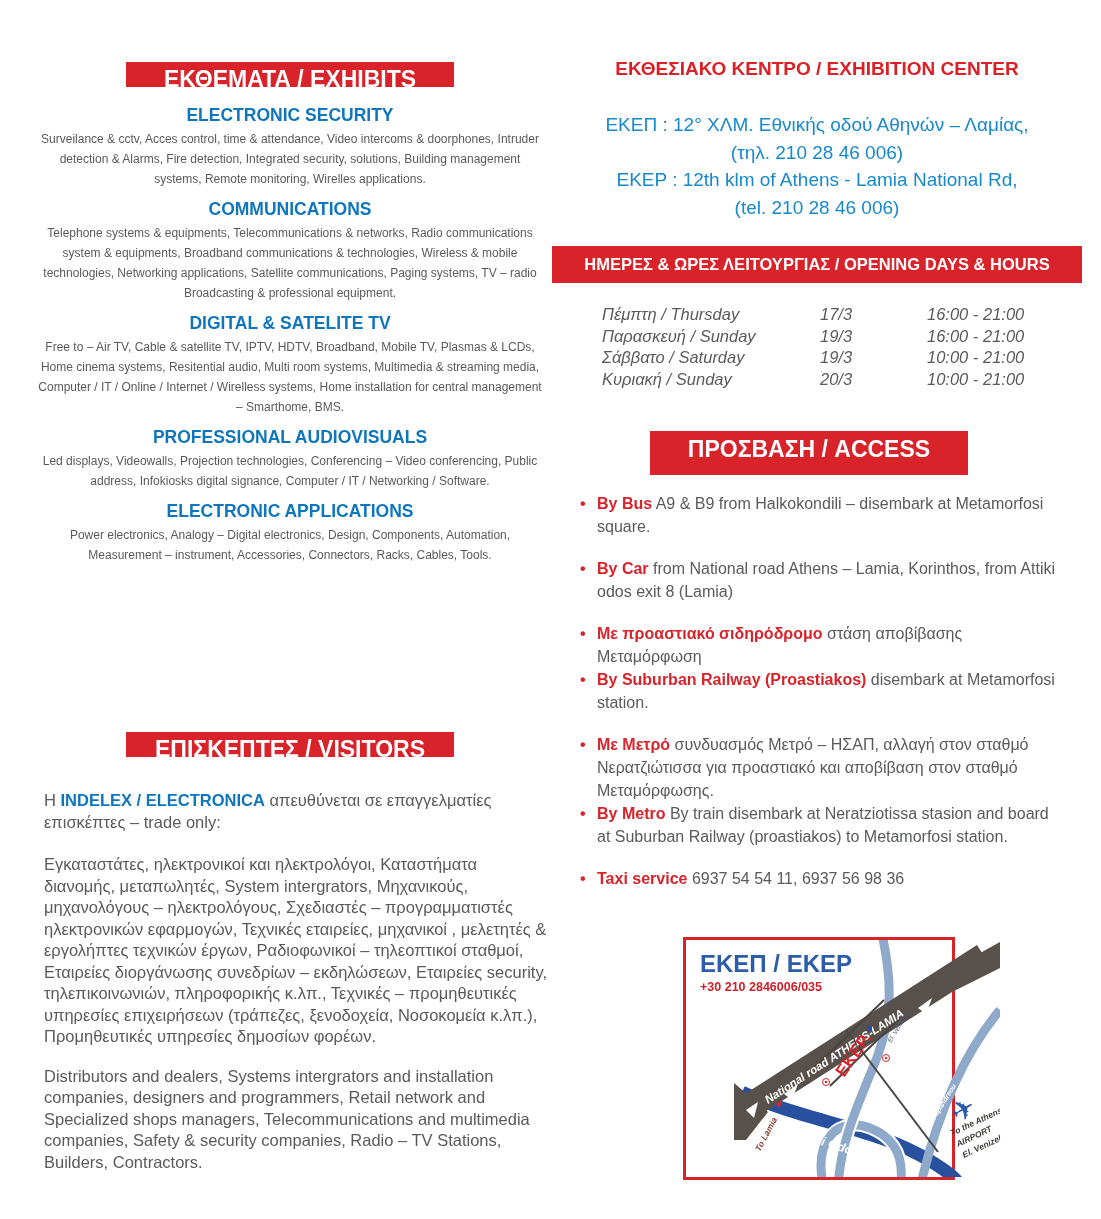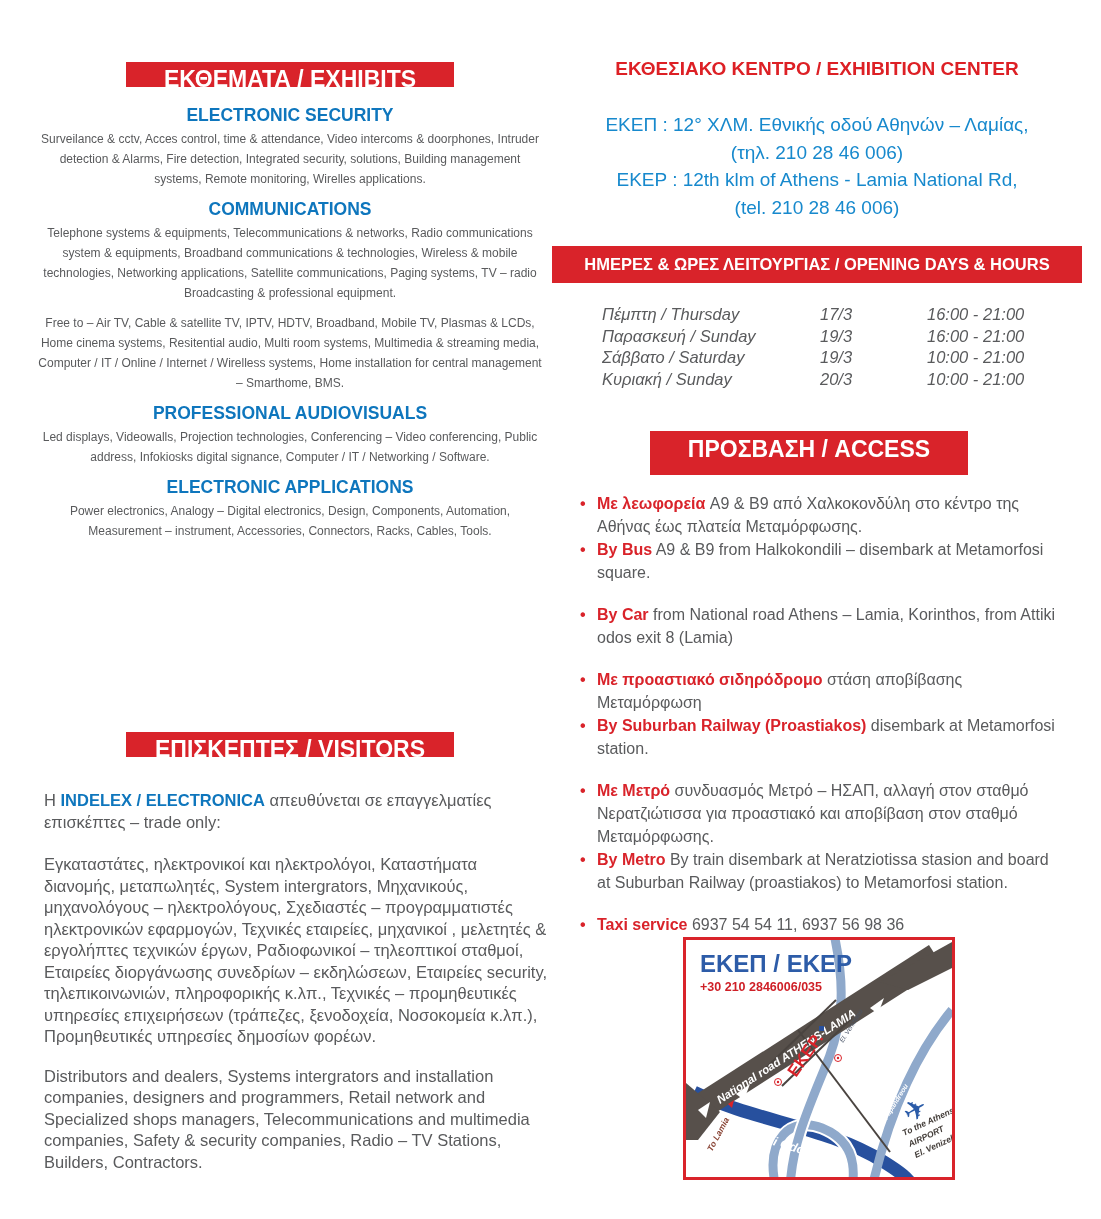--- a/index.html
+++ b/index.html
@@ -31,21 +31,21 @@
   .hours-row{display:grid;grid-template-columns:218px 107px auto;padding-left:50px;line-height:21.5px;}
 
   .bullets{width:478px;font-size:16px;color:#595a5c;line-height:23px;}
   .bgroup{margin-bottom:19px;list-style:none;padding:0;margin-top:0;}
   .bgroup li{position:relative;padding-left:17px;}
   .dot{position:absolute;left:0;top:0;color:#d9232a;font-weight:bold;}
   .dot::before{content:"\2022";}
   .lead{color:#d9232a;font-weight:bold;}
 
   .mapbox{left:683px;top:937px;width:272px;height:243px;border:3px solid #d9232a;
-          box-sizing:border-box;background:#fff;}
+          box-sizing:border-box;background:#fff;padding-left:48px;}
   .map-title{position:absolute;left:14px;top:10px;color:#2d5ca8;font-weight:bold;font-size:24px;z-index:2;}
   .map-phone{position:absolute;left:14px;top:40px;color:#cf2027;font-weight:bold;font-size:12.5px;z-index:2;}
   svg text{font-family:"Liberation Sans", sans-serif;}
 </style>
 </head>
 <body>
 
 <div class="page">
 
   <div class="abs lcol" style="top:62px;">
@@ -55,20 +55,21 @@
       <div class="sec-title">ELECTRONIC SECURITY</div>
       <div class="sec-body">Surveilance &amp; cctv, Acces control, time &amp; attendance, Video intercoms &amp; doorphones, Intruder detection &amp; Alarms, Fire detection, Integrated security, solutions, Building management systems, Remote monitoring, Wirelles applications.</div>
     </div>
 
     <div class="section">
       <div class="sec-title">COMMUNICATIONS</div>
       <div class="sec-body">Telephone systems &amp; equipments, Telecommunications &amp; networks, Radio communications system &amp; equipments, Broadband communications &amp; technologies, Wireless &amp; mobile technologies, Networking applications, Satellite communications, Paging systems, TV – radio Broadcasting &amp; professional equipment.</div>
     </div>
 
     <div class="section">
+      <div class="sec-title">DIGITAL &amp; SATELITE TV</div>
       <div class="sec-body">Free to – Air TV, Cable &amp; satellite TV, IPTV, HDTV, Broadband, Mobile TV, Plasmas &amp; LCDs, Home cinema systems, Resitential audio, Multi room systems, Multimedia &amp; streaming media, Computer / IT / Online / Internet / Wirelless systems, Home installation for central management – Smarthome, BMS.</div>
     </div>
 
     <div class="section">
       <div class="sec-title">PROFESSIONAL AUDIOVISUALS</div>
       <div class="sec-body">Led displays, Videowalls, Projection technologies, Conferencing – Video conferencing, Public address, Infokiosks digital signance, Computer / IT / Networking / Software.</div>
     </div>
 
     <div class="section">
       <div class="sec-title">ELECTRONIC APPLICATIONS</div>
@@ -117,21 +118,20 @@
       <span>Κυριακή / Sunday</span>
       <span>20/3</span>
       <span>10:00 - 21:00</span>
     </div>
   </div>
 
   <div class="abs banner access" style="left:650px;top:431px;">ΠΡΟΣΒΑΣΗ / ACCESS</div>
 
   <div class="abs bullets" style="left:580px;top:492px;">
     <ul class="bgroup">
-      <li><span class="dot"></span><span class="lead">Με λεωφορεία</span><span> A9 &amp; B9 από Χαλκοκονδύλη στο κέντρο της Αθήνας έως πλατεία Μεταμόρφωσης.</span></li>
       <li><span class="dot"></span><span class="lead">By Bus</span><span> A9 &amp; B9 from Halkokondili – disembark at Metamorfosi square.</span></li>
     </ul>
     <ul class="bgroup">
       <li><span class="dot"></span><span class="lead">By Car</span><span> from National road Athens – Lamia, Korinthos, from Attiki odos exit 8 (Lamia)</span></li>
     </ul>
     <ul class="bgroup">
       <li><span class="dot"></span><span class="lead">Με προαστιακό σιδηρόδρομο</span><span> στάση αποβίβασης Μεταμόρφωση</span></li>
       <li><span class="dot"></span><span class="lead">By Suburban Railway (Proastiakos)</span><span> disembark at Metamorfosi station.</span></li>
     </ul>
     <ul class="bgroup">

